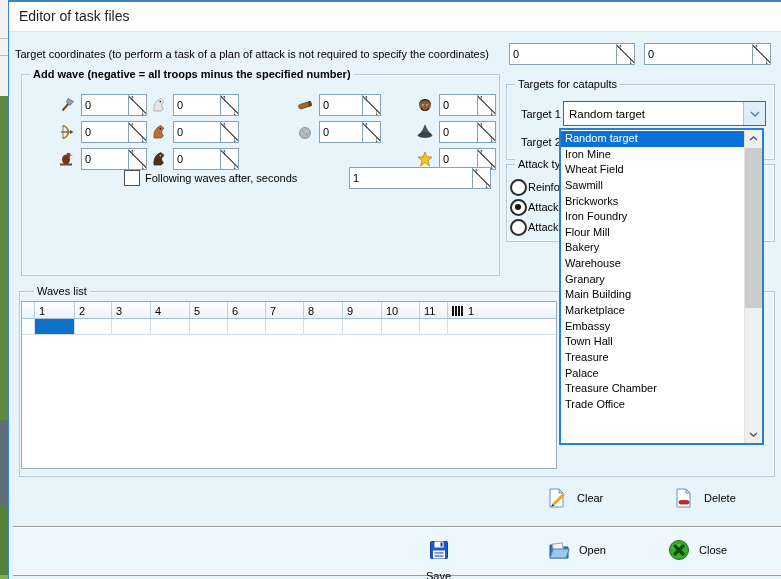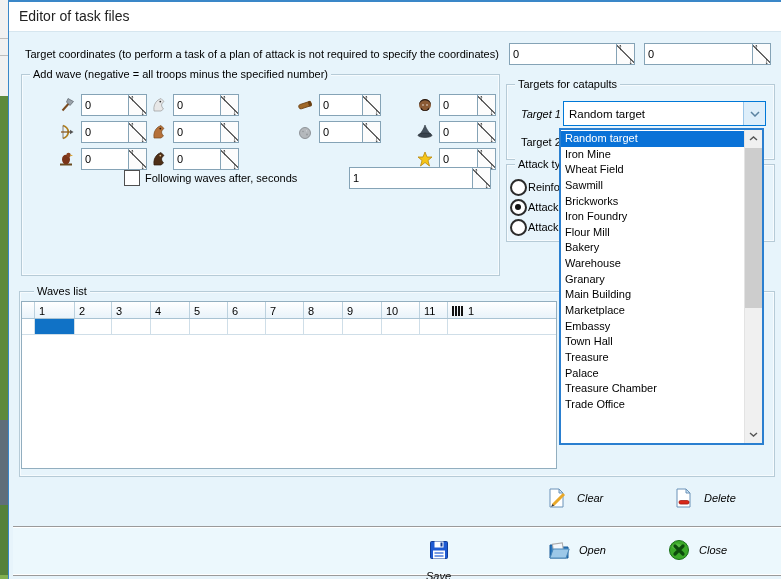--- a/index.html
+++ b/index.html
@@ -57,21 +57,21 @@
   .ghead{display:flex;height:17px;background:linear-gradient(#ffffff,#e9f3fa);border-bottom:1px solid #a9c3d3;box-sizing:border-box;}
   .ghead .hc{border-right:1px solid #bcd1de;box-sizing:border-box;padding:1px 0 0 4px;display:flex;align-items:center;gap:3px;}
   .grow{display:flex;height:16px;border-bottom:1px solid #cfdee8;box-sizing:border-box;}
   .grow .rc{border-right:1px solid #cfdee8;box-sizing:border-box;height:100%;}
   .cw0{width:13px}.cw1{width:40px}.cw2{width:37px}.cw3{width:39px}.cw4{width:39px}.cw5{width:38px}
   .cw6{width:38px}.cw7{width:38px}.cw8{width:39px}.cw9{width:39px}.cw10{width:38px}.cw11{width:28px}.cwl{flex:1;border-right:0!important;}
   .cell-sel{background:#1072c6;}
   
   .bpanel{position:absolute;left:4px;top:524px;width:769px;height:48px;background:#ecf8fd;
           border-top:1px solid #9a9a9a;border-bottom:1px solid #9a9a9a;box-shadow:inset 0 1px 0 #fff, inset 0 -1px 0 #fff;}
-  .toolbtn{position:absolute;display:flex;align-items:center;gap:9px;cursor:default;z-index:70;font-style:italic;}
+  .toolbtn{position:absolute;display:flex;align-items:center;gap:9px;cursor:default;z-index:70;}
   .ticon{width:16px;height:16px;display:block;}
   .bicon{width:22px;height:22px;display:block;}
 </style>
 </head>
 <body>
 
 <div class="page">
 
   <div class="strip">
     <div class="s1">
@@ -83,31 +83,31 @@
     <div class="s4"></div>
     <div class="s5"></div>
   </div>
 
   <div class="dialog">
 
     <div class="titlebar">
       <span class="title">Editor of task files</span>
     </div>
 
-    <span class="lbl" style="left:16px;top:46px;">Target coordinates (to perform a task of a plan of attack is not required to specify the coordinates)</span>
+    <span class="lbl" style="left:6px;top:46px;">Target coordinates (to perform a task of a plan of attack is not required to specify the coordinates)</span>
     <div class="spin" style="left:500px;top:41px;width:126px;">
       <input value="0" style="">
       <div class="spinbtn"></div>
     </div>
     <div class="spin" style="left:635px;top:41px;width:127px;">
       <input value="0" style="">
       <div class="spinbtn"></div>
     </div>
 
-    <div class="group" style="left:12px;top:72px;width:477px;height:200px;">
+    <div class="group" style="left:12px;top:72px;width:477px;height:200px;font-weight:bold;">
       <span class="gcap">Add wave (negative = all troops minus the specified number)</span>
     </div>
 
     <svg class="ticon" style="position:absolute;left:50px;top:95px;" viewBox="0 0 16 16">
         <line x1="3.5" y1="13.5" x2="12" y2="4" stroke="#7a4a1e" stroke-width="2"></line>
         <path d="M9,1.5 L14.5,4.5 L11,8.5 L7.5,5 Z" fill="#9aa2aa" stroke="#5a6268" stroke-width="0.7"></path>
       </svg>
     <div class="spin" style="left:72px;top:92px;width:66px;">
       <input value="0" style="">
         <div class="spinbtn"></div>
@@ -216,21 +216,21 @@
     <div class="checkbox" style="left:115px;top:168px;"></div>
     <span class="lbl" style="left:136px;top:170px;">Following waves after, seconds</span>
     <div class="spin" style="left:340px;top:165px;width:142px;">
       <input value="1" style="">
         <div class="spinbtn"></div>
     </div>
 
     <div class="group" style="left:497px;top:82px;width:267px;height:74px;">
       <span class="gcap">Targets for catapults</span>
     </div>
-    <span class="lbl" style="left:512px;top:106px;font-style:italic;">Target 1</span>
+    <span class="lbl" style="left:512px;top:106px;">Target 1</span>
     <span class="lbl" style="left:512px;top:134px;">Target 2</span>
     <div class="combo">
       <span class="ctext">Random target</span>
       <span class="cbtn">
         <svg width="10" height="6" viewBox="0 0 10 6">
             <polyline points="1,1 5,5 9,1" fill="none" stroke="#5a82a0" stroke-width="1.5"></polyline>
           </svg>
       </span>
     </div>
 

